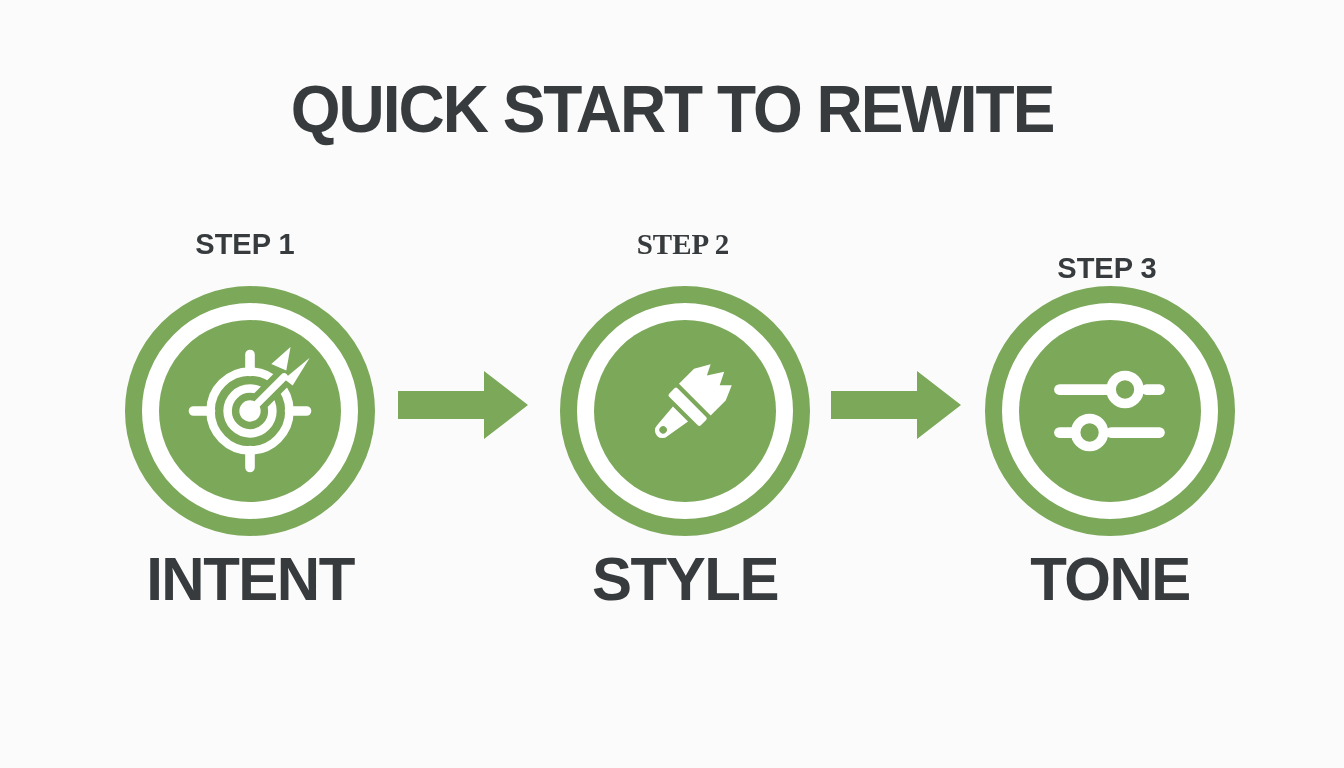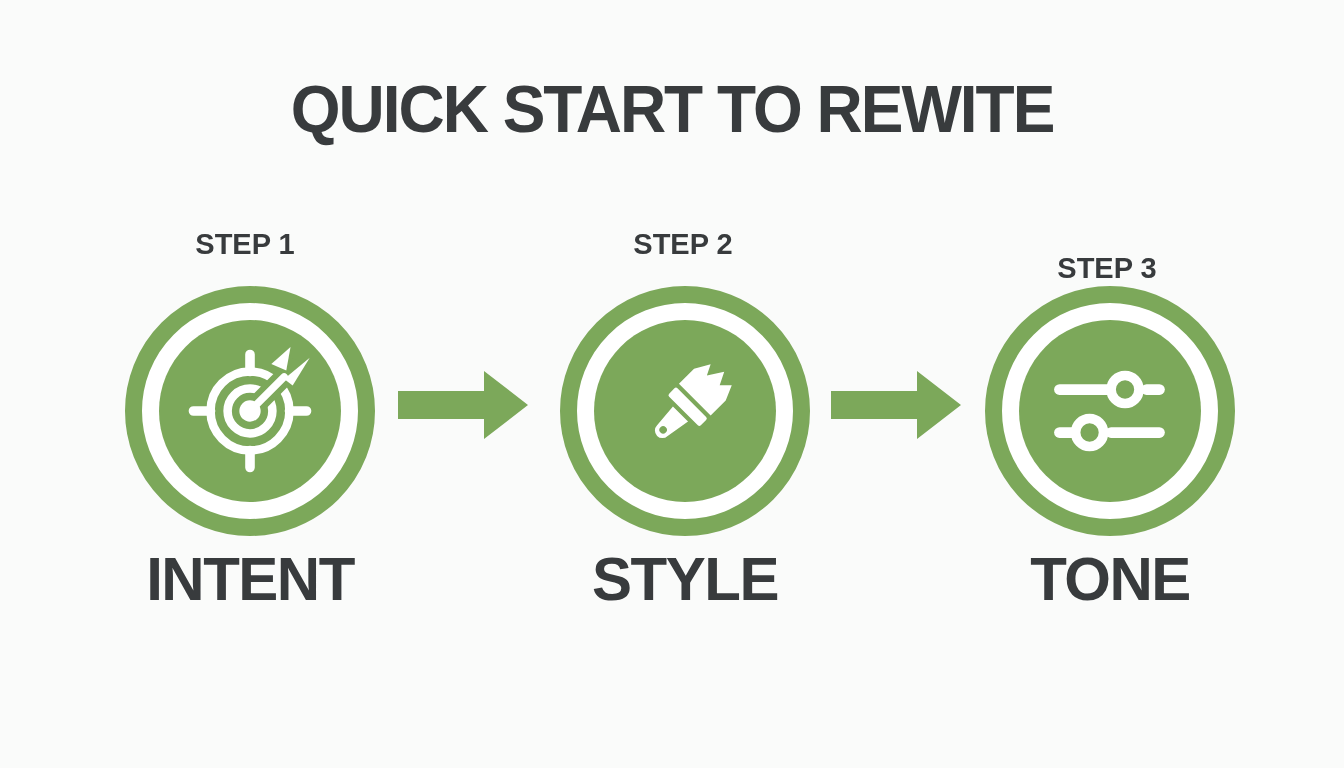--- a/index.html
+++ b/index.html
@@ -48,21 +48,21 @@
     transform:scaleY(1.03);
   }
   .arrow{
     position:absolute;top:367px;width:132px;height:76px;
   }
   
   .wf{fill:#FFFFFF;}
   .ws{stroke:#FFFFFF;fill:none;}
   .gf{fill:var(--green);}
   .gs{stroke:var(--green);fill:none;}
-  .pos-1-label{left:120px;} .pos-2-label{left:558px;} .pos-3-label{left:982px;margin-top:24px;}
+  .pos-1-label{left:120px;} .pos-2-label{left:558px;font-family:Liberation Serif, serif;} .pos-3-label{left:982px;margin-top:24px;}
   .pos-1-circle{left:125px;} .pos-2-circle{left:560px;} .pos-3-circle{left:985px;}
   .pos-1-name{left:90px;} .pos-2-name{left:525px;} .pos-3-name{left:950px;}
   .pos-arrow-1{left:398px;} .pos-arrow-2{left:831px;}
 </style>
 </head>
 <body>
 
 <div class="stage">
 
   <div class="title">QUICK START TO REWITE</div>

